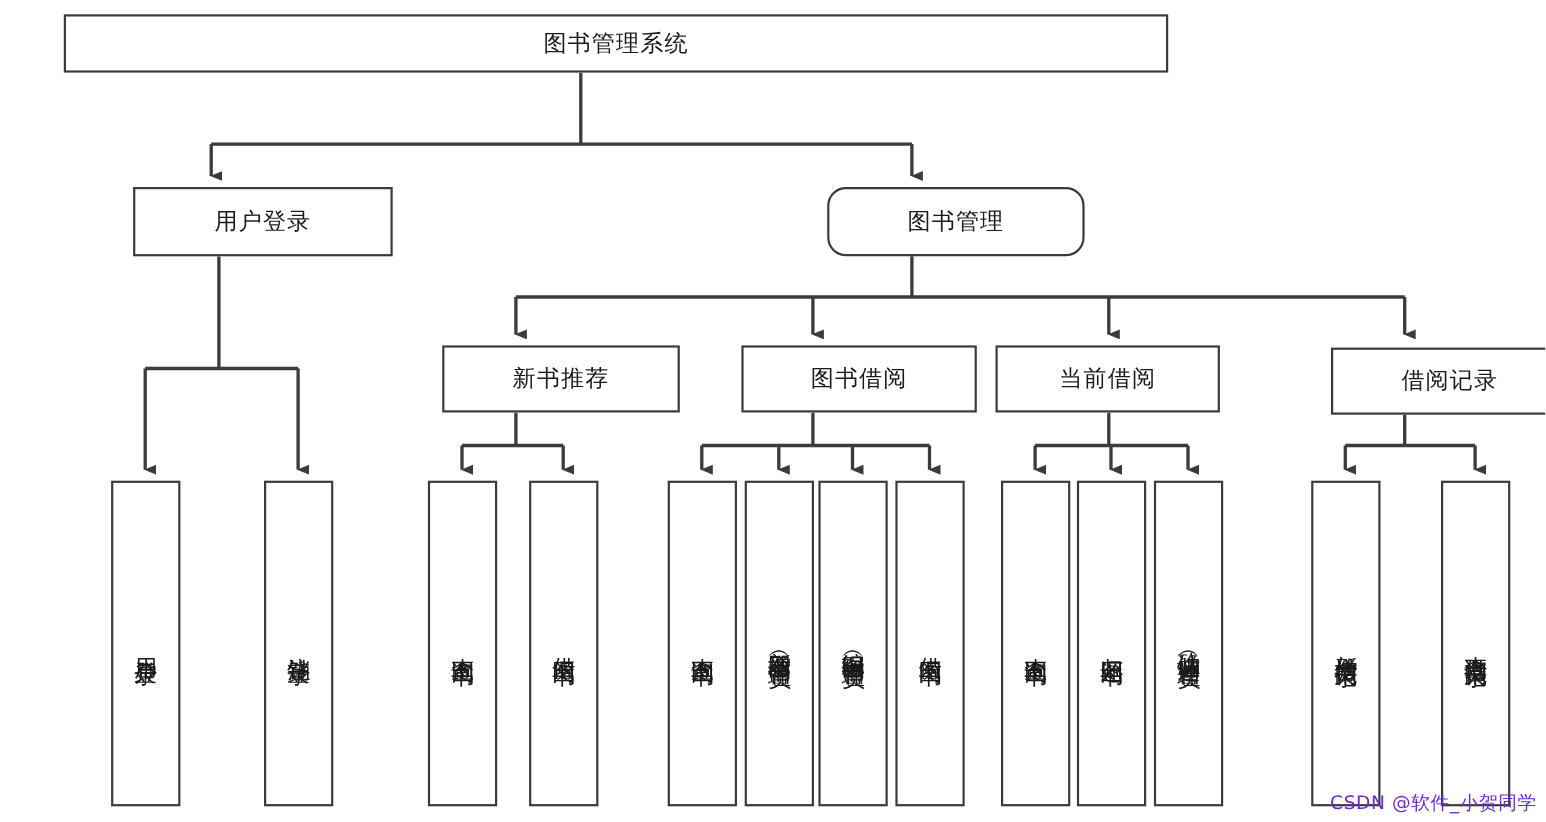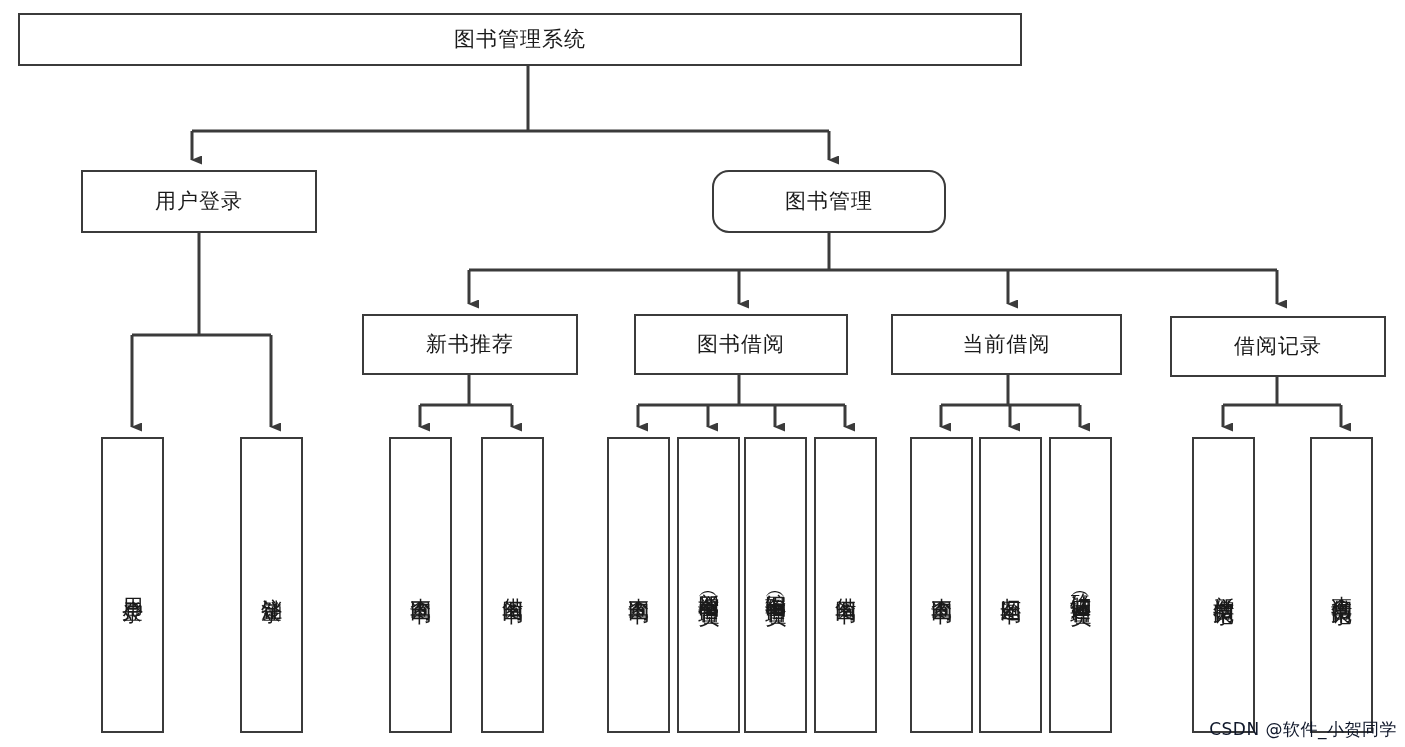--- a/index.html
+++ b/index.html
@@ -32,20 +32,21 @@
     background: #ffffff;
     display: flex;
     align-items: center;
     justify-content: center;
     color: #1a1a1a;
   }
   .node.horiz {
     font-size: 21px;
     letter-spacing: 1px;
     line-height: 1.2;
+    margin-left: 40px;
   }
   .node.vert {
     writing-mode: vertical-rl;
     text-orientation: upright;
     font-size: 21px;
     line-height: 1.25;
     letter-spacing: 2px;
     padding: 6px 0;
     align-items: center;
     justify-content: center;
@@ -57,21 +58,21 @@
   .node.vert .lbl {
     writing-mode: vertical-rl;
     text-orientation: upright;
     white-space: normal;
   }
   #watermark {
     position: absolute;
     right: 8px;
     bottom: 6px;
     font-size: 17px;
-    color: #0f172a;
+    color: #6d28d9;
     letter-spacing: 0.5px;
     white-space: nowrap;
   }
 </style>
 </head>
 <body>
 
 <div id="canvas">
 
   <svg id="wires" viewBox="0 0 1405 747">
@@ -134,21 +135,21 @@
   <div class="node horiz" style="left:712px; top:170px; width:234px; height:63px;border-radius:17px;">
     <span class="lbl">图书管理</span>
   </div>
 
   <div class="node horiz" style="left:362px; top:314px; width:216px; height:61px;justify-content:center;">
     <span class="lbl">新书推荐</span>
   </div>
   <div class="node horiz" style="left:634px; top:314px; width:214px; height:61px;text-align:center;">
     <span class="lbl">图书借阅</span>
   </div>
-  <div class="node horiz" style="left:891px; top:314px; width:231px; height:61px;">
+  <div class="node horiz" style="left:865px; top:314px; width:204px; height:61px;">
     <span class="lbl">当前借阅</span>
   </div>
   <div class="node horiz" style="left:1170px; top:316px; width:216px; height:61px;align-items:center;">
     <span class="lbl">借阅记录</span>
   </div>
 
   <div class="node vert" style="left:101px; top:437px; width:63px; height:296px;">
     <span class="lbl">用户登录</span>
   </div>
   <div class="node vert" style="left:240px; top:437px; width:63px; height:296px;">

